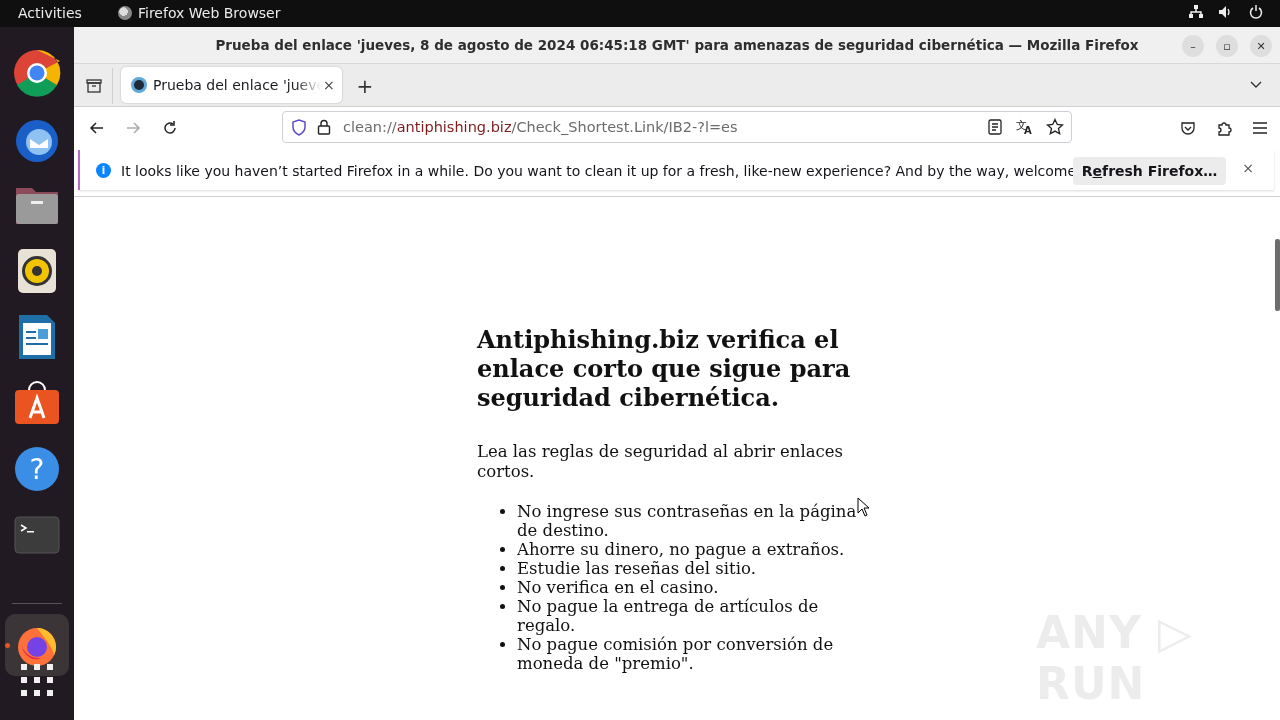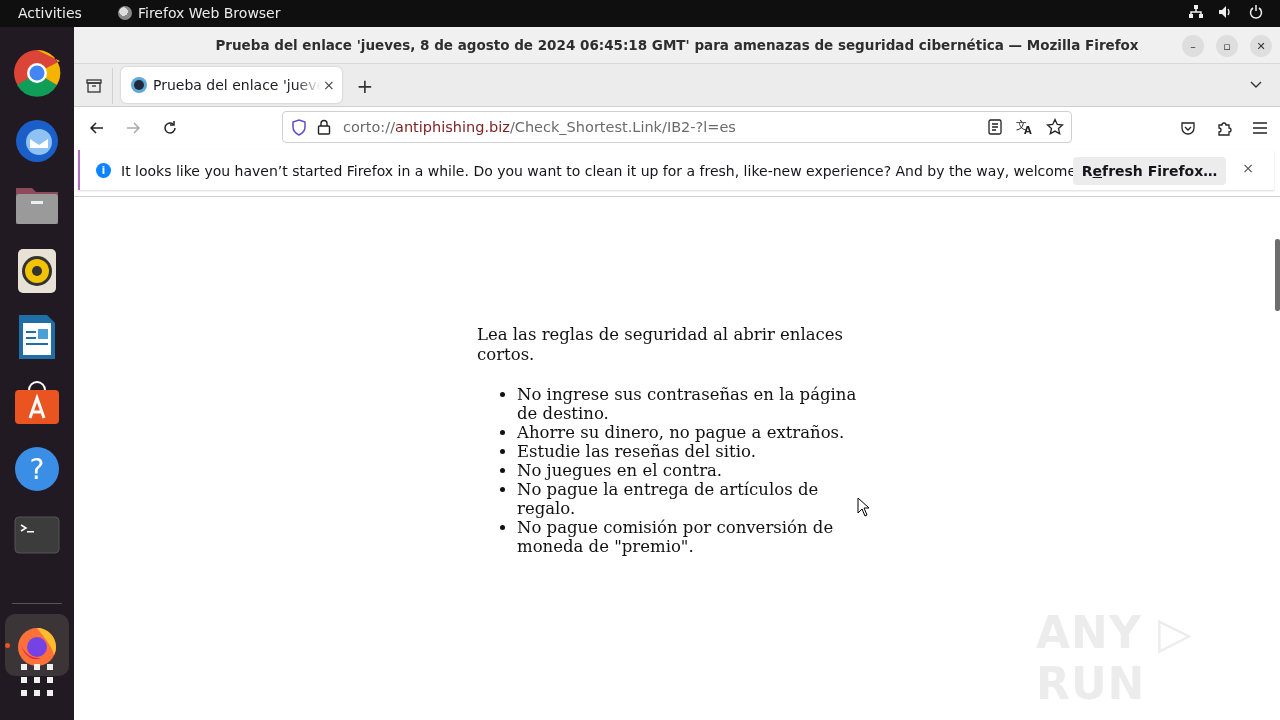--- a/index.html
+++ b/index.html
@@ -245,21 +245,21 @@
         <svg width="16" height="17" viewBox="0 0 16 17">
             <path d="M8 1l6 2v5c0 4-3 6.5-6 8-3-1.5-6-4-6-8V3z" stroke="#5b4fc9" stroke-width="1.5" fill="none"></path>
           </svg>
       </span>
       <span style="position:absolute;left:34px;top:7px">
         <svg width="14" height="16" viewBox="0 0 14 16">
             <rect x="1.5" y="7" width="11" height="8" rx="1" stroke="#222" stroke-width="1.4" fill="none"></rect>
             <path d="M4 7V4.5a3 3 0 0 1 6 0V7" stroke="#222" stroke-width="1.4" fill="none"></path>
           </svg>
       </span>
-      <span class="url"><span>corto://</span><span class="host">antiphishing.biz</span><span>/Check_Shortest.Link/IB2-?l=es</span></span>
+      <span class="url"><span>clean://</span><span class="host">antiphishing.biz</span><span>/Check_Shortest.Link/IB2-?l=es</span></span>
       <span class="url-actions">
         <span>
           <svg width="14" height="16" viewBox="0 0 14 16">
               <rect x="1" y="1" width="12" height="14" rx="1.5" stroke="#222" stroke-width="1.3" fill="none"></rect>
               <path d="M4 5h6M4 8h6M4 11h4" stroke="#222" stroke-width="1.3"></path>
             </svg>
         </span>
         <span>
           <svg width="18" height="16" viewBox="0 0 18 16">
               <text x="0" y="10" font-size="11" fill="#222" font-family="DejaVu Sans, sans-serif">文</text>
@@ -300,26 +300,27 @@
         <span>R</span>
         <span style="text-decoration:underline">e</span>
         <span>fresh Firefox…</span>
       </span>
     <span class="nclose">×</span>
   </div>
   <div class="notifline"></div>
 
   <div class="content">
     <div class="article">
+      <h1>Antiphishing.biz verifica el enlace corto que sigue para seguridad cibernética.</h1>
       <p class="p2">Lea las reglas de seguridad al abrir enlaces cortos.</p>
       <ul>
         <li>No ingrese sus contraseñas en la página de destino.</li>
         <li>Ahorre su dinero, no pague a extraños.</li>
         <li>Estudie las reseñas del sitio.</li>
-        <li>No juegues en el contra.</li>
+        <li>No verifica en el casino.</li>
         <li>No pague la entrega de artículos de regalo.</li>
         <li>No pague comisión por conversión de moneda de "premio".</li>
       </ul>
     </div>
     <div class="scrollbar"></div>
     <div class="watermark">ANY ▷ RUN</div>
     <svg class="cursor" width="14" height="20" viewBox="0 0 14 20">
         <path d="M1 1v15l4-4 3 7 2-1-3-7h5z" fill="#fff" stroke="#000" stroke-width="1"></path>
       </svg>
   </div>

